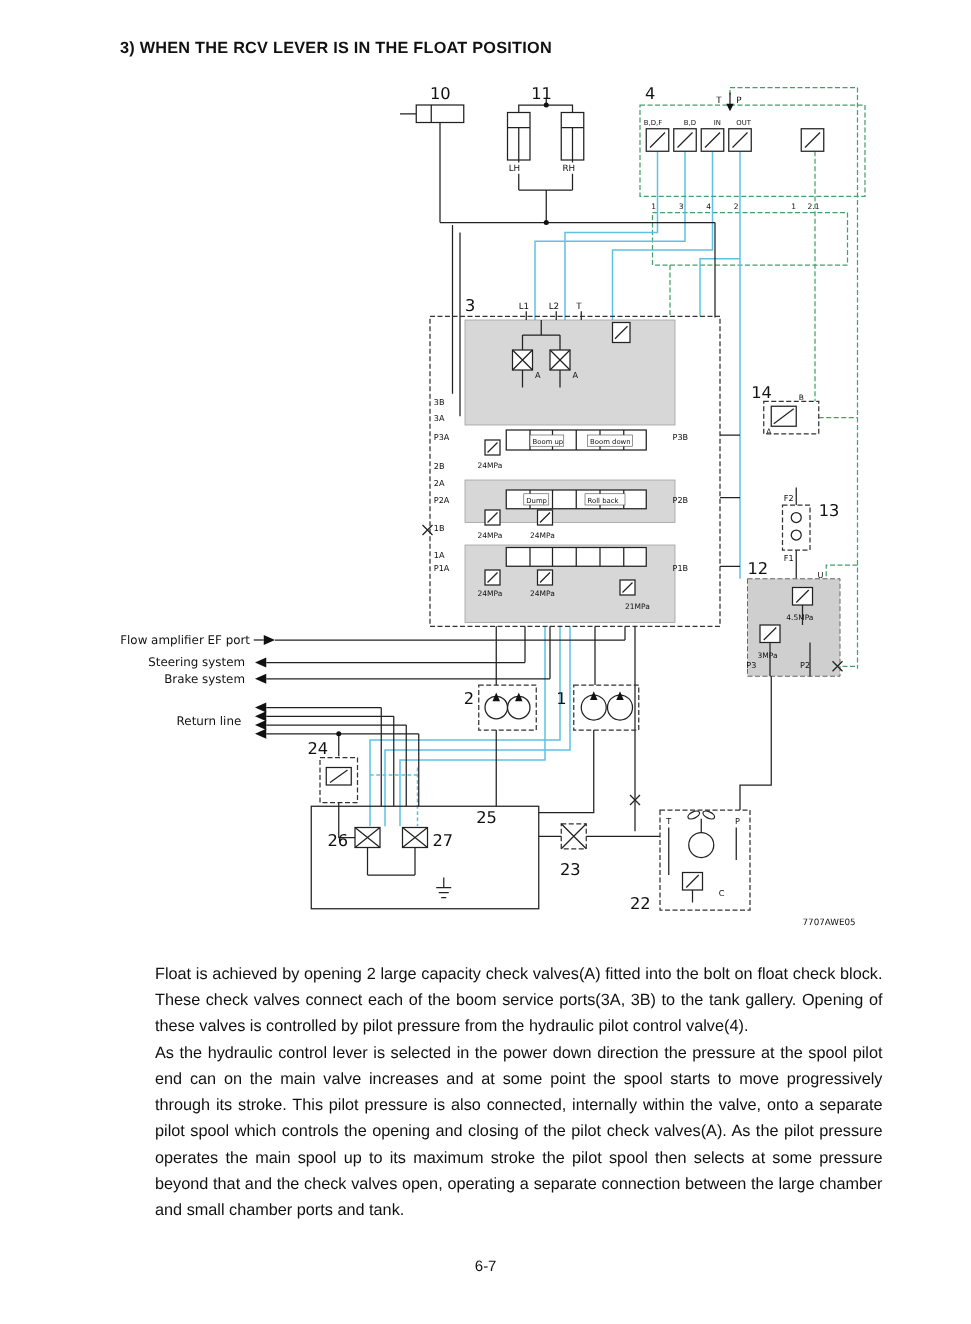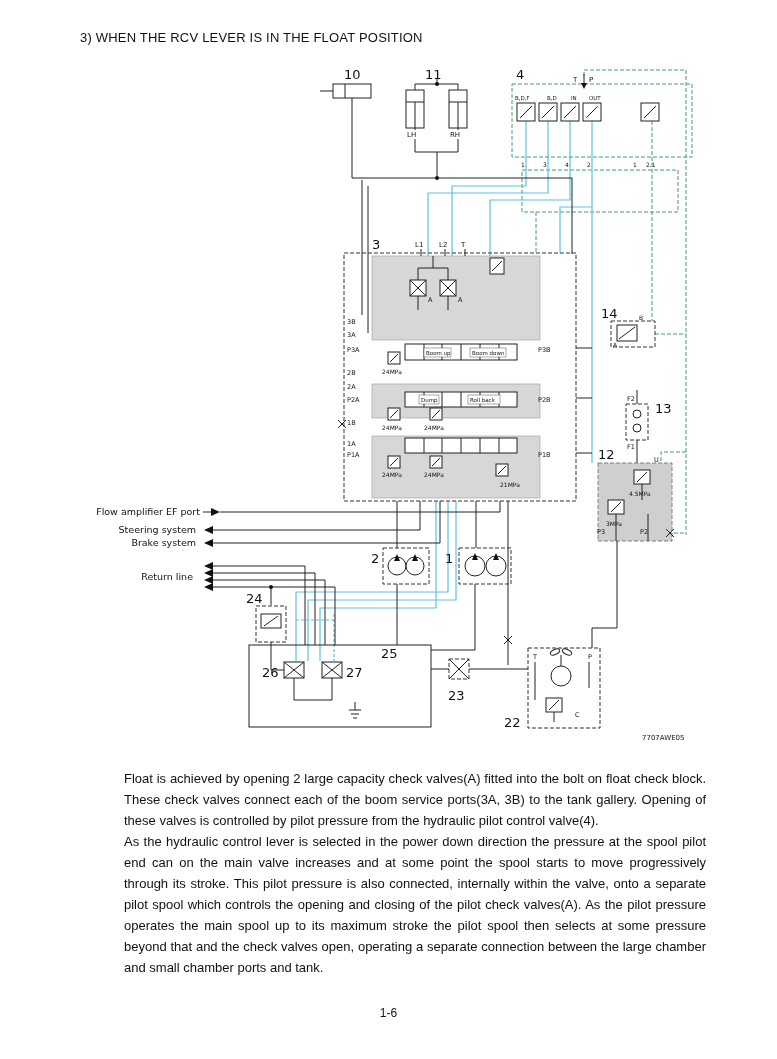--- a/index.html
+++ b/index.html
@@ -1,18 +1,18 @@
 <!DOCTYPE html>
 <html><head>
 <meta charset="utf-8">
 <style>
   * { margin:0; padding:0; box-sizing:border-box; }
   html,body { background:#fff; }
   body { width:777px; height:1059px; position:relative; font-family:"Liberation Sans",sans-serif; color:#111; }
-  .page-title { position:absolute; left:80px; top:30px; font-size:13px; font-weight:normal; letter-spacing:0.2px; }
+  .page-title { position:absolute; left:96px; top:30px; font-size:13px; font-weight:bold; letter-spacing:0.2px; }
   #schematic { position:absolute; left:0; top:0; }
   .body-text { position:absolute; left:124px; top:768px; width:582px; font-size:13px; line-height:21px; text-align:justify; }
   .page-number { position:absolute; left:0; top:1006px; width:777px; text-align:center; font-size:12px; }
   svg text { font-family:"DejaVu Sans",sans-serif; fill:#111; }
   .t13 { font-size:13px; }
   .t9  { font-size:9.5px; }
   .t7  { font-size:7px; }
   .t65 { font-size:6.5px; }
   .t6  { font-size:6px; }
   .t55 { font-size:5.5px; }
@@ -300,13 +300,13 @@
   </g>
 
   <text class="t7" x="642" y="740">7707AWE05</text>
 </svg>
 
 <div class="body-text">
   <p>Float is achieved by opening 2 large capacity check valves(A) fitted into the bolt on float check block.  These check valves connect each of the boom service ports(3A, 3B) to the tank gallery. Opening of these valves is controlled by pilot pressure from the hydraulic pilot control valve(4).</p>
   <p>As the hydraulic control lever is selected in the power down direction the pressure at the spool pilot end can on the main valve increases and at some point the spool starts to move progressively through its stroke.  This pilot pressure is also connected, internally within the valve, onto a separate pilot spool which controls the opening and closing of the pilot check valves(A).  As the pilot pressure operates the main spool up to its maximum stroke the pilot spool then selects at some pressure beyond that and the check valves open, operating a separate connection between the large chamber and small chamber ports and tank.</p>
 </div>
 
-<div class="page-number">1-6</div>
+<div class="page-number">6-7</div>
 
 </body></html>

